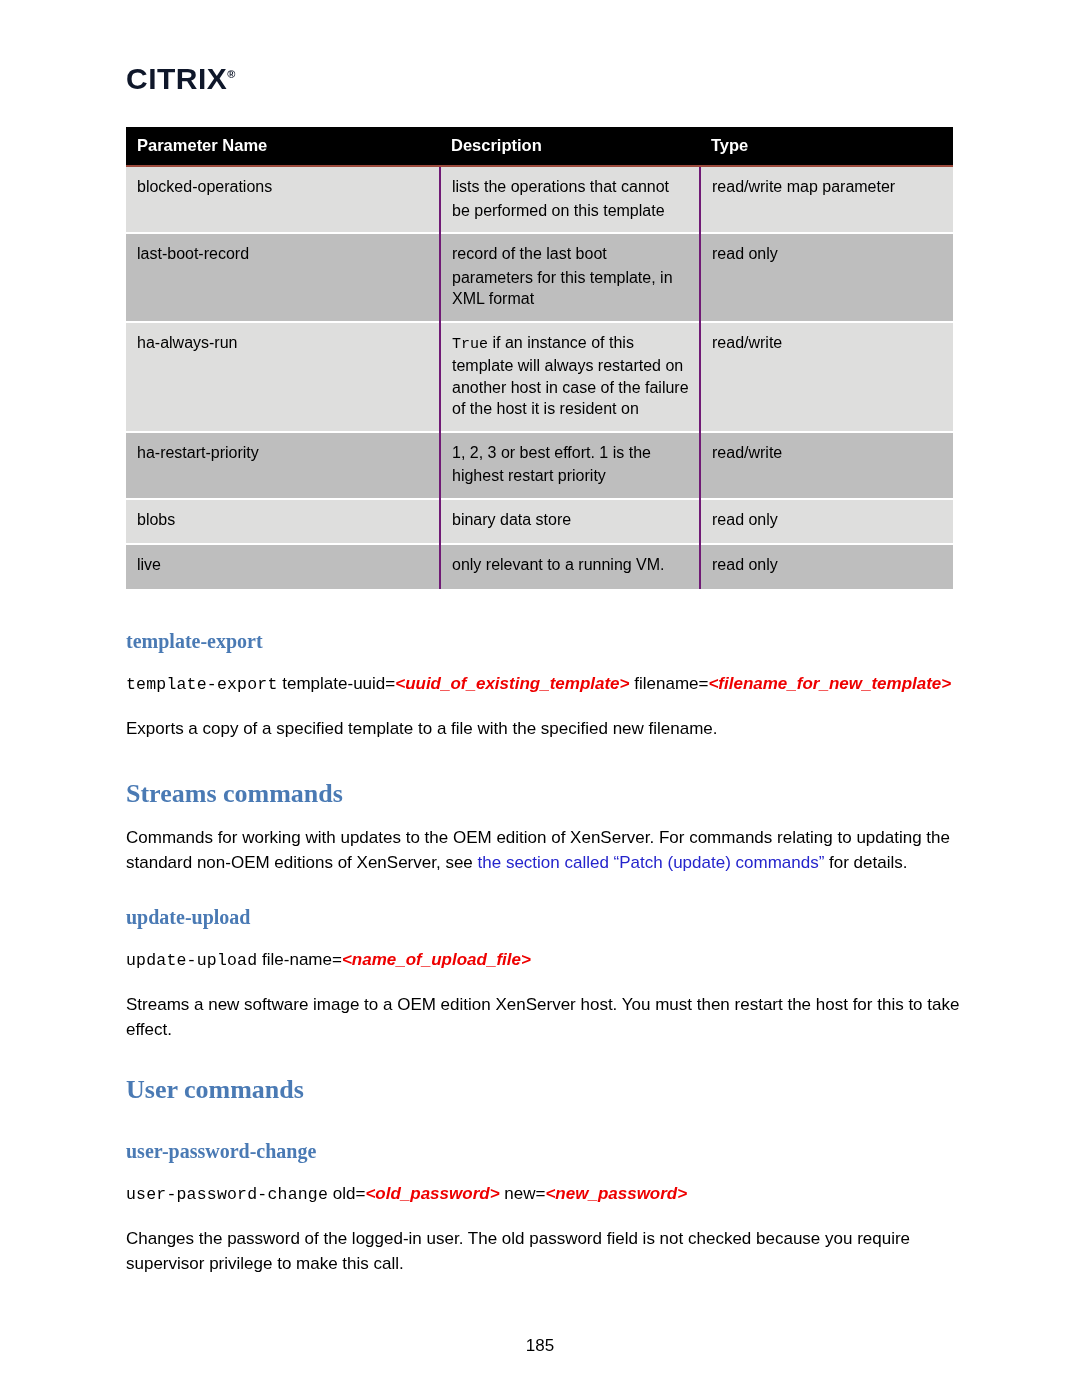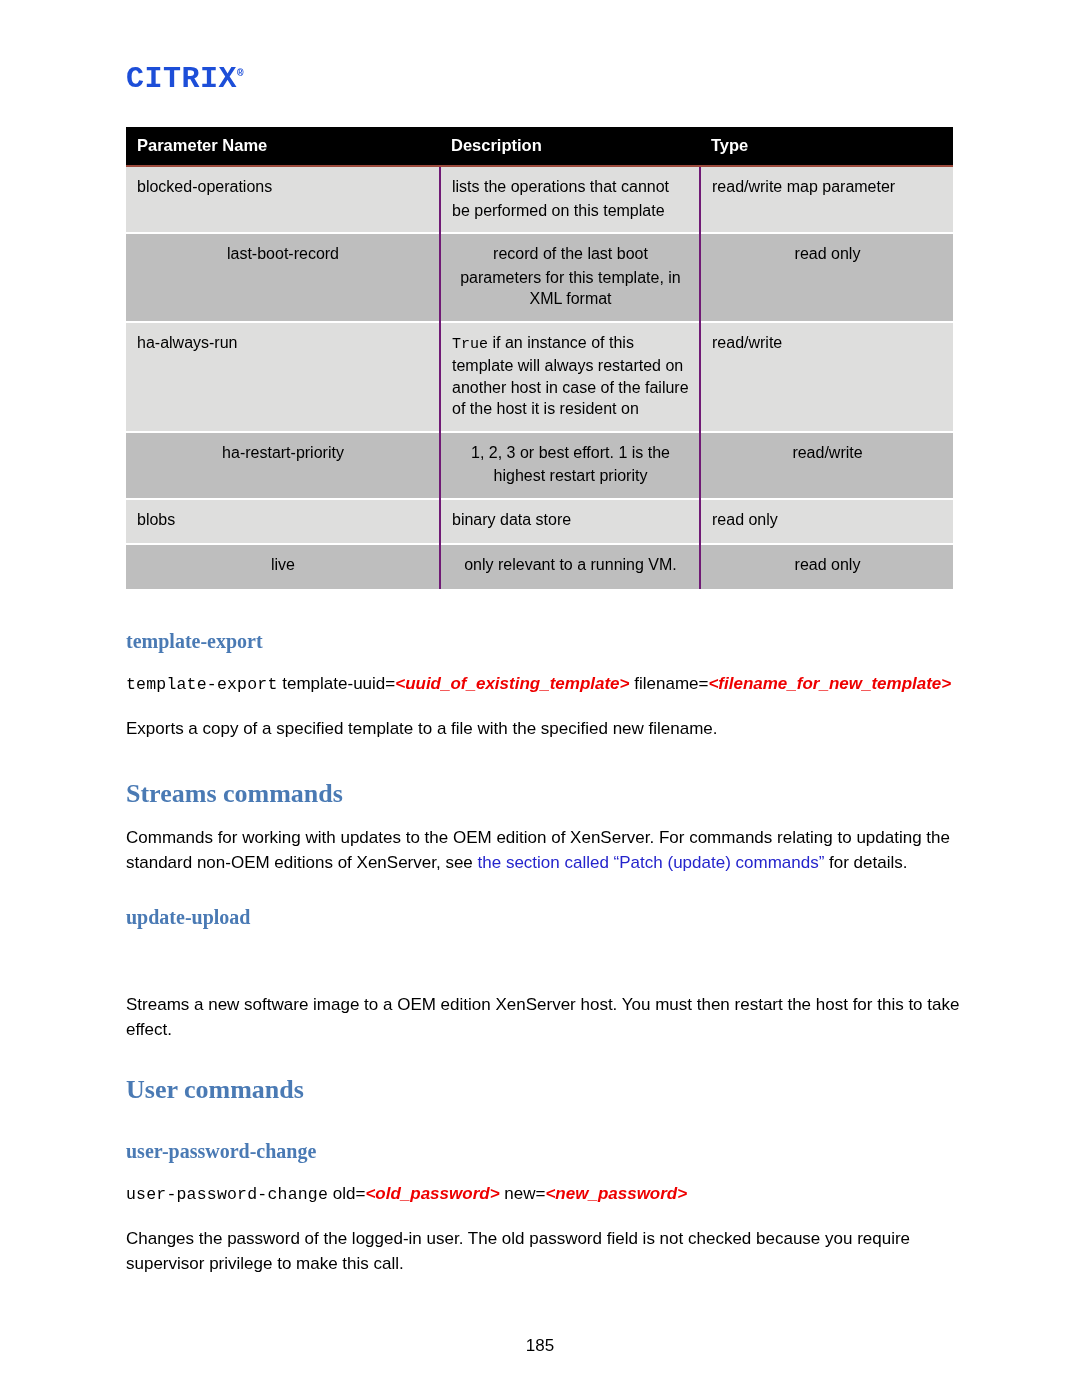--- a/index.html
+++ b/index.html
@@ -21,25 +21,25 @@
     left: 0; top: 0;
     width: 1080px;
     height: 1397px;
   }
 
   
   .logo {
     position: absolute;
     left: 126px;
     top: 62px;
-    font-family: Liberation Mono, monospace;
+    font-family: Liberation Sans, sans-serif;
     font-weight: bold;
     font-size: 30px;
     letter-spacing: 0.5px;
-    color: #1d4ed8;
+    color: #0f172a;
     user-select: none;
   }
   .logo .reg {
     font-size: 11px;
     vertical-align: super;
   }
 
   
   .param-table {
     position: absolute;
@@ -61,21 +61,21 @@
   }
   .param-table td {
     font-size: 16px;
     padding: 9px 10px 11px 11px;
     vertical-align: top;
     line-height: 21.5px;
     border-right: 2px solid #701a75;
   }
   .param-table td:last-child { border-right: none; }
   .param-table tr.row-light td { background: #dededd; }
-  .param-table tr.row-dark  td { background: #bebebe; text-align: center; }
+  .param-table tr.row-dark  td { background: #bebebe; }
   .param-table tr.row-light + tr.row-dark td,
   .param-table tr.row-dark + tr.row-light td { border-top: 2px solid #ffffff; }
 
   .col-name { width: 314px; }
   .col-desc { width: 260px; }
   .col-type { width: 253px; }
 
   .mono-inline {
     font-family: "Liberation Mono", monospace;
     font-size: 15px;
@@ -198,20 +198,21 @@
   <div class="cmd" style="top:674px;"><span class="cmdname">template-export</span> <span class="arg">template-uuid=</span><span class="repl">&lt;uuid_of_existing_template&gt;</span> <span class="arg">filename=</span><span class="repl">&lt;filename_for_new_template&gt;</span></div>
 
   <div class="body-p" style="top:716px; width:840px;">Exports a copy of a specified template to a file with the specified new filename.</div>
 
   <div class="h-sect h1-sect" style="top:779px;">Streams commands</div>
 
   <div class="body-p" style="top:825px; width:840px;"><span>Commands for working with updates to the OEM edition of XenServer. For commands relating to updating the standard non-OEM editions of XenServer, see </span><a class="xref" href="#" style="text-decoration:none;">the section called “Patch (update) commands”</a><span> for details.</span></div>
 
   <div class="h-sect h2-sect" style="top:906px;">update-upload</div>
 
+  <div class="cmd" style="top:950px;"><span class="cmdname">update-upload</span> <span class="arg">file-name=</span><span class="repl">&lt;name_of_upload_file&gt;</span></div>
 
   <div class="body-p" style="top:992px; width:840px;">Streams a new software image to a OEM edition XenServer host. You must then restart the host for this to take effect.</div>
 
   <div class="h-sect h1-sect" style="top:1075px;">User commands</div>
 
   <div class="h-sect h2-sect" style="top:1140px;">user-password-change</div>
 
   <div class="cmd" style="top:1184px;"><span class="cmdname">user-password-change</span> <span class="arg">old=</span><span class="repl">&lt;old_password&gt;</span> <span class="arg">new=</span><span class="repl">&lt;new_password&gt;</span></div>
 
   <div class="body-p" style="top:1226px; width:840px;">Changes the password of the logged-in user. The old password field is not checked because you require supervisor privilege to make this call.</div>

